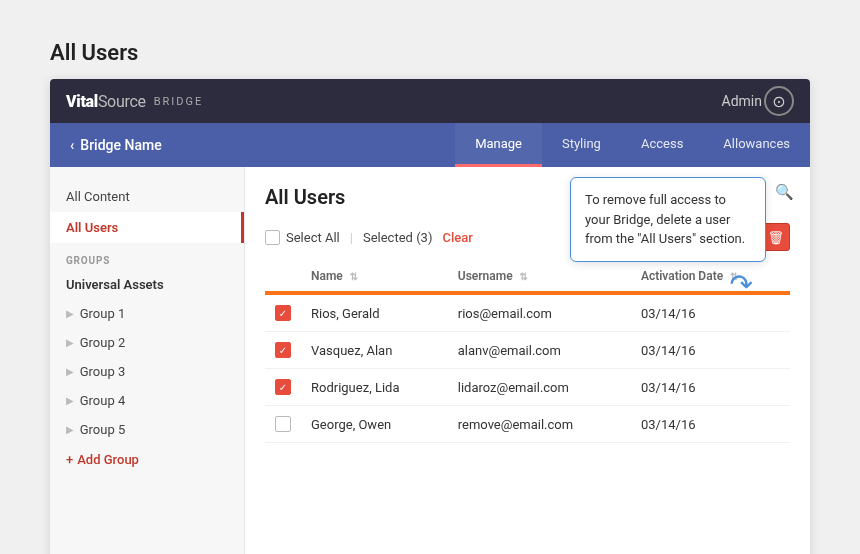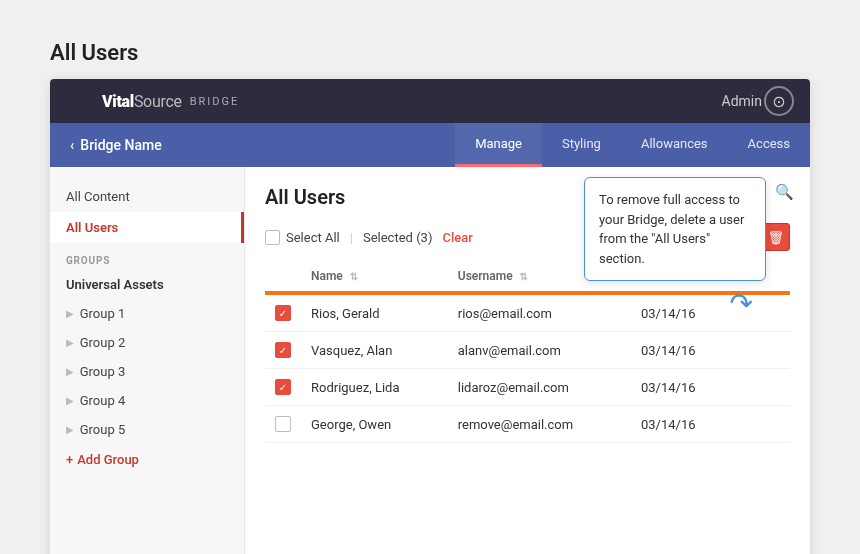--- a/index.html
+++ b/index.html
@@ -40,21 +40,20 @@
       align-items: center;
       padding: 0 16px;
       height: 44px;
       justify-content: space-between;
     }
 
     .brand {
       display: flex;
       align-items: center;
       gap: 6px;
-      margin-left: 36px;
     }
 
     .brand-vital {
       color: #fff;
       font-weight: 800;
       font-size: 16px;
       letter-spacing: -0.3px;
     }
 
     .brand-bridge {
@@ -353,21 +352,21 @@
       top: 10px;
       right: 44px;
       z-index: 10;
     }
 
     .tooltip-box {
       background: #fff;
       border: 1.5px solid #4a90d9;
       border-radius: 6px;
       padding: 12px 14px;
-      width: 182px;
+      width: 196px;
       font-size: 13px;
       color: #333;
       line-height: 1.5;
       box-shadow: 0 2px 8px rgba(0,0,0,0.12);
       position: relative;
     }
 
     .tooltip-arrow {
       position: absolute;
       bottom: -38px;
@@ -416,24 +415,24 @@
         <span>Bridge Name</span>
       </div>
       <div class="nav-tabs">
         <div class="nav-tab active">
             <span>Manage</span>
           </div>
         <div class="nav-tab">
             <span>Styling</span>
           </div>
         <div class="nav-tab">
+            <span>Access</span>
+          </div>
+        <div class="nav-tab">
             <span>Allowances</span>
-          </div>
-        <div class="nav-tab">
-            <span>Access</span>
           </div>
       </div>
     </div>
 
     <div class="main-content">
 
       <div class="sidebar">
         <div class="sidebar-item">
           <span>All Content</span>
         </div>

